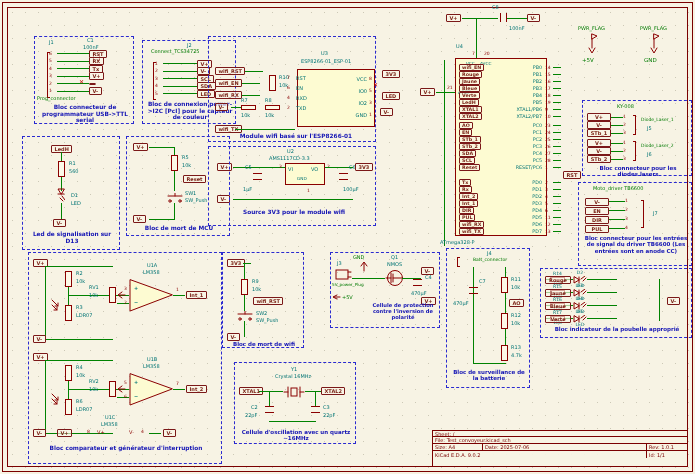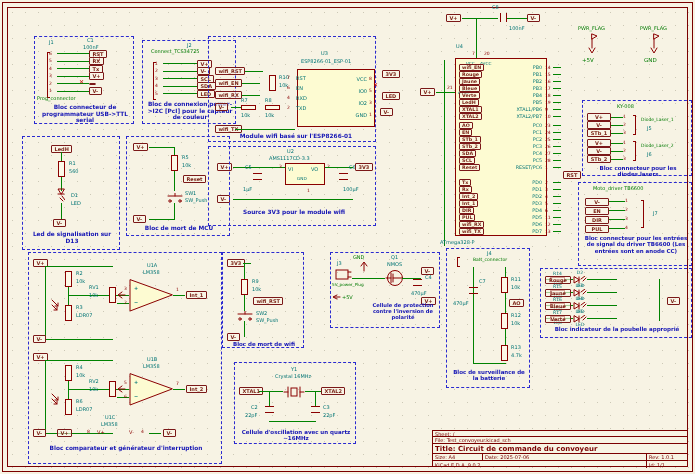--- a/index.html
+++ b/index.html
@@ -844,23 +844,20 @@
   <div class="cap" style="left:4px;top:66px;width:114px;font-size:5.5px">Cellule d'oscillation avec un quartz ~16MHz</div>
 </div>
 
 <div class="tblock" style="left:432px;top:430px;width:256px;height:37px">
   <div class="trow" style="height:6px">
         <span>Sheet: /</span>
       </div>
   <div class="trow" style="height:7px">
         <span>File: Test_convoyeur.kicad_sch</span>
       </div>
-  <div class="trow ttitle" style="height:10px">
-        <span>Title: Circuit de commande du convoyeur</span>
-      </div>
   <div class="trow" style="height:7px">
     <span style="width:49px">Size: A4</span>
     <span style="width:164px;border-left:.8px solid #7a0000">Date: 2025-07-06</span>
     <span style="flex:1;border-left:.8px solid #7a0000">Rev: 1.0.1</span>
   </div>
   <div class="trow" style="height:7px;border-bottom:none">
     <span style="width:213px">KiCad E.D.A. 9.0.2</span>
     <span style="flex:1;border-left:.8px solid #7a0000">Id: 1/1</span>
   </div>
 </div>

